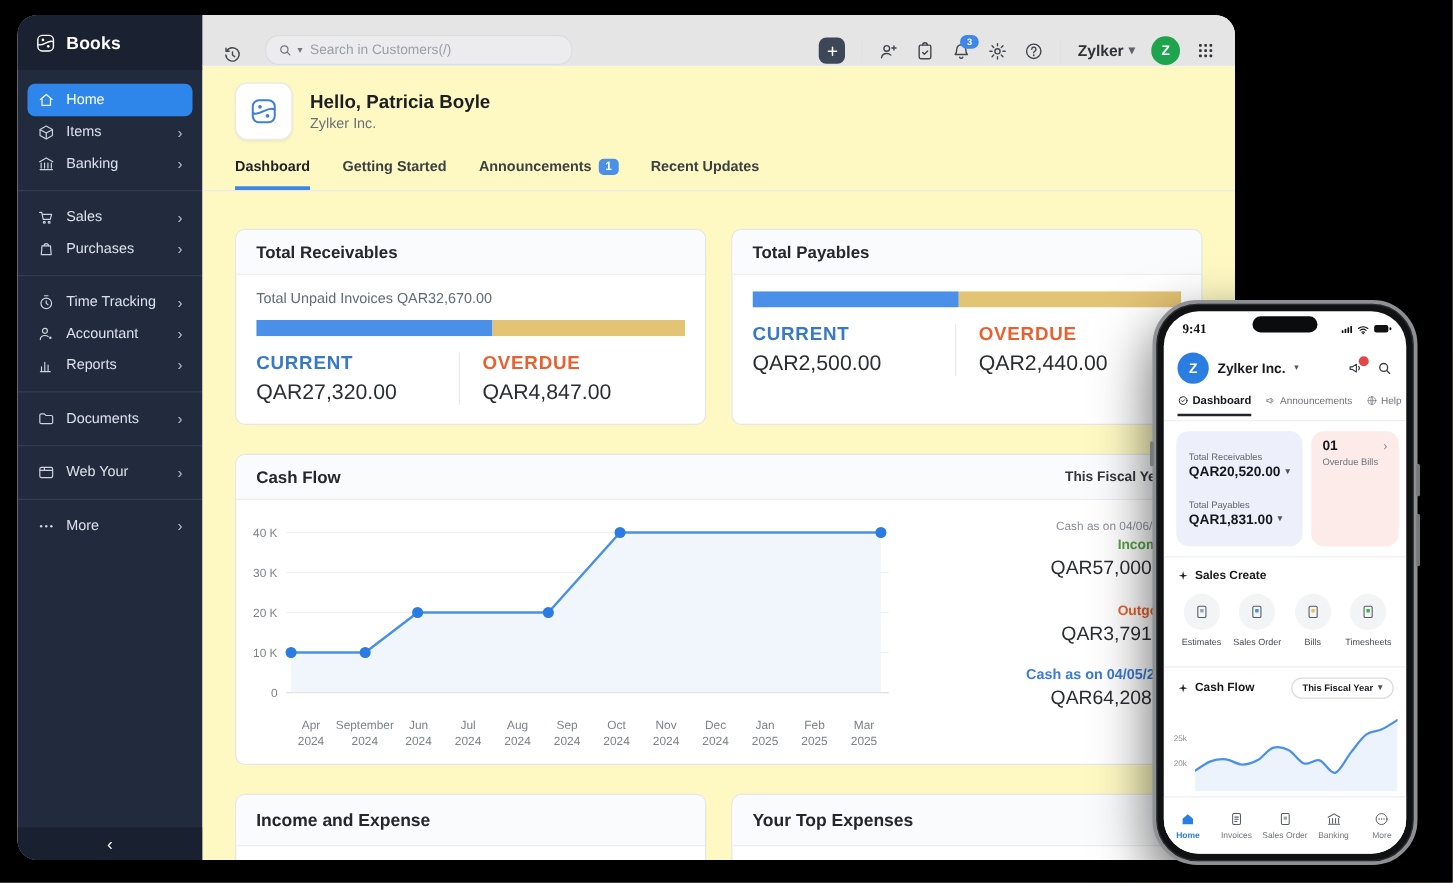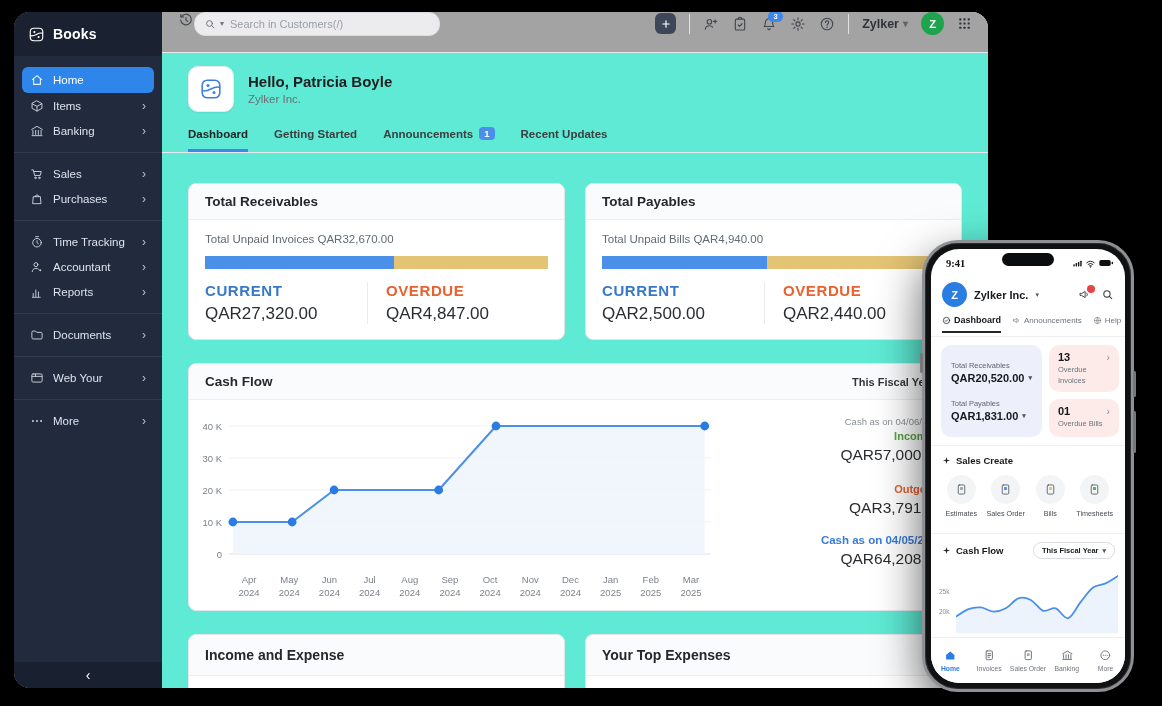--- a/index.html
+++ b/index.html
@@ -21,22 +21,22 @@
   .side-item .ic-slot{font-size:14px;opacity:.92;flex-shrink:0;}
   .si-label{flex:1;white-space:nowrap;}
   .chev::before{content:"\203A";}
   .chevL::before{content:"\2039";}
   .side-item .chev{font-size:12px;opacity:.8;line-height:1;}
   .side-div{height:1px;background:rgba(255,255,255,.08);margin:9px 0;}
   .side-collapse{height:26px;background:#19202f;display:flex;align-items:center;justify-content:center;
     color:#fff;font-size:14px;cursor:pointer;flex-shrink:0;}
   
   .main{flex:1;display:flex;flex-direction:column;min-width:0;}
-  .topbar{height:40px;background:#a3a3a3;border-bottom:1px solid #e6e8ec;display:flex;align-items:flex-start;
-    padding:0 16px;gap:0;flex-shrink:0;}
+  .topbar{height:40px;background:#e5e5e5;border-bottom:1px solid #e6e8ec;display:flex;align-items:flex-end;
+    padding:0 16px;gap:18px;flex-shrink:0;}
   .tb-ic{font-size:16px;color:#43474e;cursor:pointer;}
   .searchbox{width:226px;height:22px;background:#ececee;border:1px solid #dcdde1;border-radius:11px;
     display:flex;align-items:center;gap:4px;padding:0 9px;}
   .s-ic{font-size:12px;color:#70757d;}
   .caret::before{content:"\25BE";}
   .caret{font-size:10px;color:#5f6368;line-height:1;}
   .caret.sm{font-size:8px;color:#70757d;}
   .search-input{flex:1;border:none;background:transparent;outline:none;font-size:11px;color:#3c4043;
     font-family:"Liberation Sans",sans-serif;min-width:0;}
   .search-input::placeholder{color:#9aa0a8;}
@@ -46,21 +46,21 @@
   .plus-btn .ic-slot{font-size:12px;}
   .tb-div{width:1px;height:20px;background:#dfe1e5;}
   .bell-wrap{position:relative;display:inline-flex;}
   .bell-badge{position:absolute;top:-5px;right:-6px;background:#3f86e8;color:#fff;font-size:7.5px;font-weight:700;
     min-width:11px;height:11px;border-radius:6px;display:flex;align-items:center;justify-content:center;padding:0 2px;}
   .org{display:flex;align-items:center;gap:4px;font-size:12.5px;color:#2f3237;font-weight:600;cursor:pointer;}
   .avatar{width:23px;height:23px;border-radius:50%;background:#1ea44d;color:#fff;font-size:11px;font-weight:700;
     display:flex;align-items:center;justify-content:center;cursor:pointer;}
   .grid-ic{font-size:15px;color:#2f3237;}
   
-  .page{flex:1;overflow:hidden;display:flex;flex-direction:column;background:#5eead4;}
+  .page{flex:1;overflow:hidden;display:flex;flex-direction:column;background:#fef9c3;}
   .page-head{display:flex;align-items:center;gap:14px;padding:13px 26px 0;}
   .logo-card{width:44px;height:44px;background:#fff;border:1px solid #e8eaee;border-radius:10px;
     box-shadow:0 1px 2px rgba(20,30,50,.06);display:flex;align-items:center;justify-content:center;}
   .biglogo{font-size:24px;color:#3f7de0;}
   .greet{font-size:15px;font-weight:700;color:#1c1e21;}
   .company{font-size:11.5px;color:#6b7077;margin-top:3px;}
   .tabs{display:flex;gap:26px;padding:0 26px;margin-top:15px;border-bottom:1px solid #e8eaed;}
   .tab{display:flex;align-items:center;gap:6px;font-size:11.5px;font-weight:700;color:#3c4043;
     padding-bottom:9px;border-bottom:3px solid transparent;cursor:pointer;}
   .tab.active{color:#1f2124;border-bottom-color:#3f86e8;}
@@ -450,21 +450,20 @@
                     <div class="lab orange">OVERDUE</div>
                     <div class="val">QAR4,847.00</div>
                   </div>
                 </div>
               </div>
             </section>
 
             <section class="card">
               <header class="card-h">Total Payables</header>
               <div class="card-b">
-                <div class="sub">Total Unpaid Bills QAR4,940.00</div>
                 <div class="split-bar">
                   <span class="bar-cur" id="pay-bar" style="width: 48%;"></span>
                   <span class="bar-over"></span>
                 </div>
                 <div class="cols">
                   <div class="col">
                     <div class="lab blue">CURRENT</div>
                     <div class="val">QAR2,500.00</div>
                   </div>
                   <div class="col sep">
@@ -503,21 +502,21 @@
                     <text x="23" y="111.5" text-anchor="end" font-size="9.5" fill="#7c828a" font-family="Liberation Sans,sans-serif">10 K</text>
                     <text x="23" y="79.5" text-anchor="end" font-size="9.5" fill="#7c828a" font-family="Liberation Sans,sans-serif">20 K</text>
                     <text x="23" y="47.5" text-anchor="end" font-size="9.5" fill="#7c828a" font-family="Liberation Sans,sans-serif">30 K</text>
                     <text x="23" y="15.5" text-anchor="end" font-size="9.5" fill="#7c828a" font-family="Liberation Sans,sans-serif">40 K</text>
                   </svg><div class="cf-xlabels">
                     <div class="xl">
                       <div>Apr</div>
                       <div>2024</div>
                     </div>
                     <div class="xl">
-                      <div>May</div>
+                      <div>September</div>
                       <div>2024</div>
                     </div>
                     <div class="xl">
                       <div>Jun</div>
                       <div>2024</div>
                     </div>
                     <div class="xl">
                       <div>Jul</div>
                       <div>2024</div>
                     </div>
@@ -678,27 +677,20 @@
             <div class="pl">Total Payables</div>
             <div class="pv">
               <span>QAR1,831.00</span>
               <span class="caret psm"></span>
             </div>
           </div>
         </div>
         <div class="pcard-rcol">
           <div class="pcard-r">
             <div class="prt">
-              <span class="pcount">13</span>
-              <span class="chev pchev"></span>
-            </div>
-            <div class="prl">Overdue Invoices</div>
-          </div>
-          <div class="pcard-r">
-            <div class="prt">
               <span class="pcount">01</span>
               <span class="chev pchev"></span>
             </div>
             <div class="prl">Overdue Bills</div>
           </div>
         </div>
       </div>
 
       <div class="pdiv d2"></div>
       <div class="psec qc">

